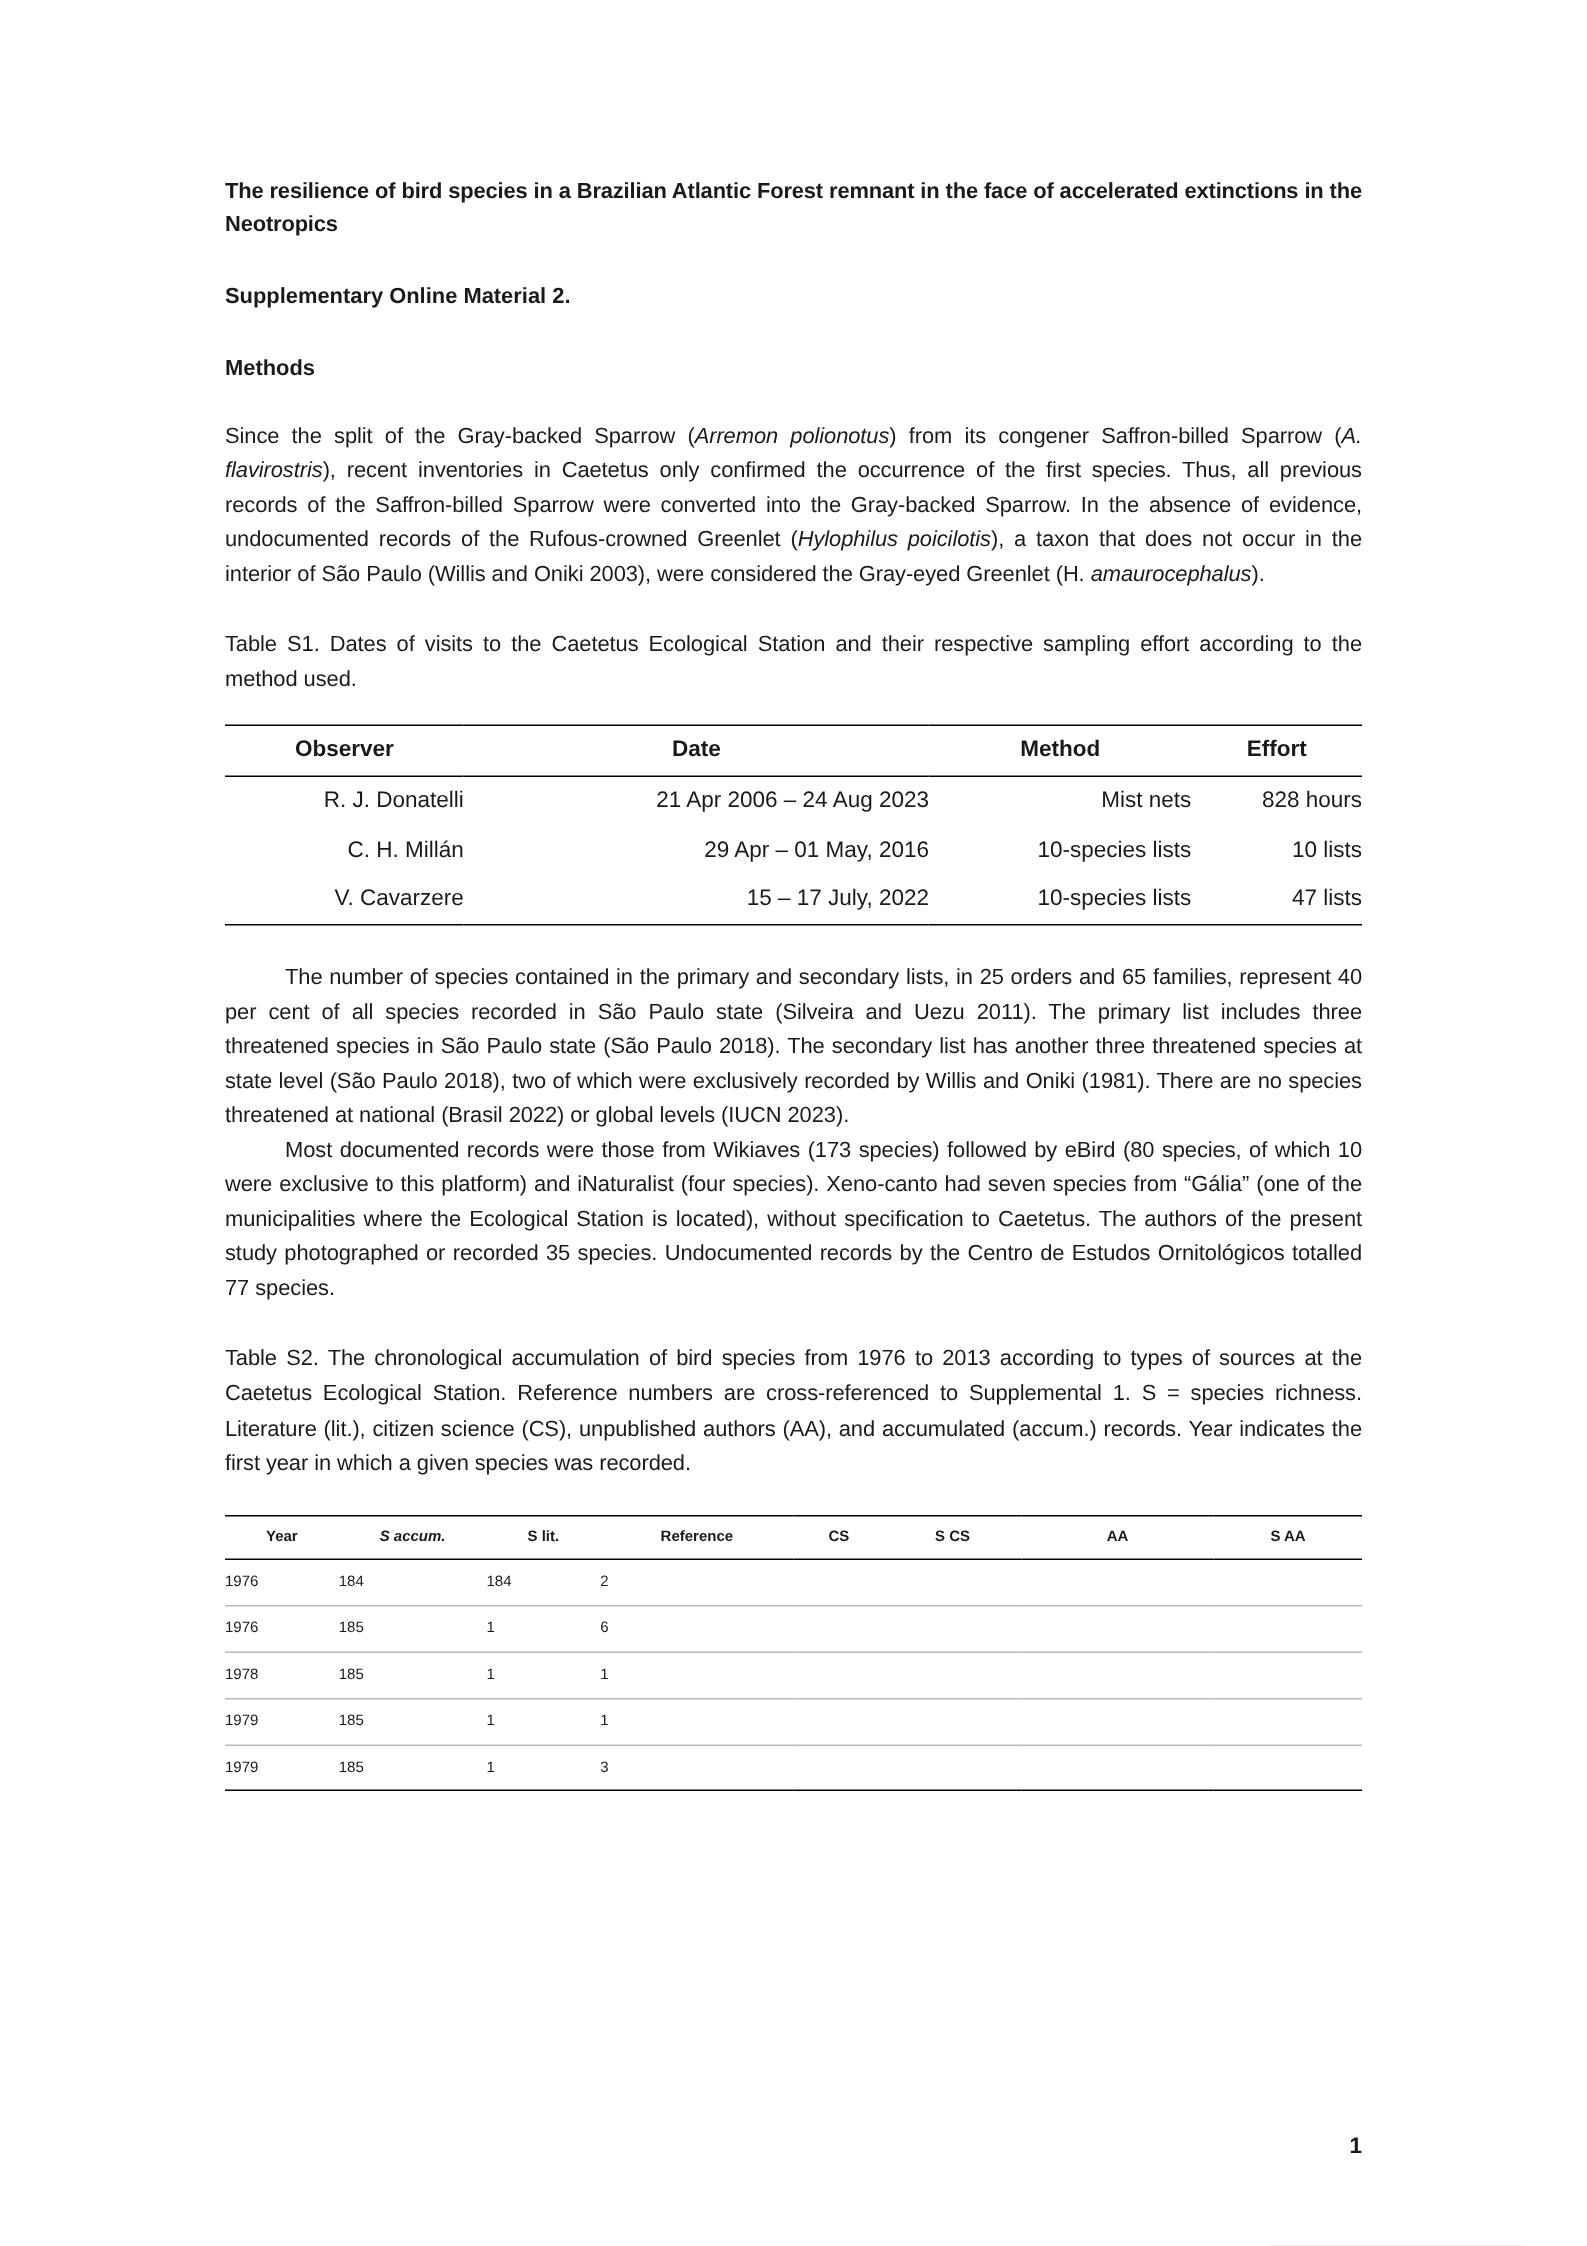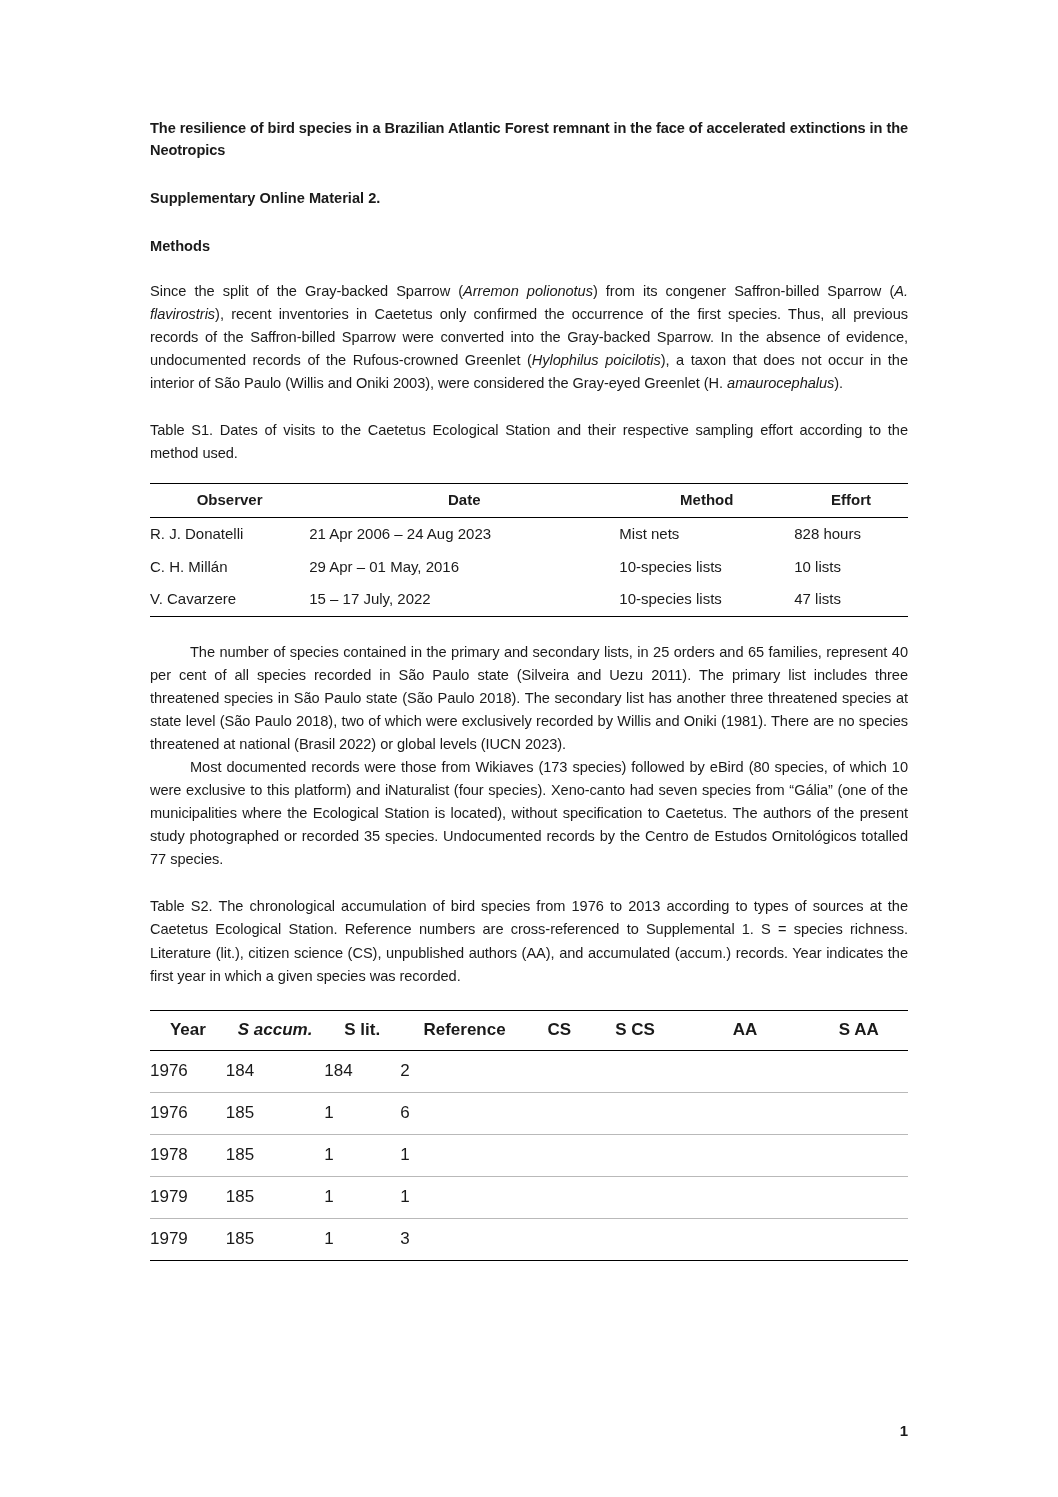--- a/index.html
+++ b/index.html
@@ -63,31 +63,31 @@
   }
   table.t1 th {
     font-weight: bold;
     padding: 4px 0 5px 0;
     text-align: center;
     border-top: 1.4px solid #000;
     border-bottom: 1.1px solid #000;
   }
   table.t1 td {
     padding: 4px 0 5px 0;
-    text-align: left;
+    text-align: right;
   }
   table.t1 tr.last td {
     border-bottom: 1.4px solid #000;
   }
 
   table.t2 {
     width: 100%;
     border-collapse: collapse;
     margin-top: 22px;
-    font-size: 17px;
+    font-size: 10px;
   }
   table.t2 th {
     font-weight: bold;
     padding: 6px 0 7px 0;
     border-top: 1.2px solid #000;
     border-bottom: 1px solid #000;
     text-align: center;
   }
   table.t2 td {
     padding: 7px 0 7px 0;

